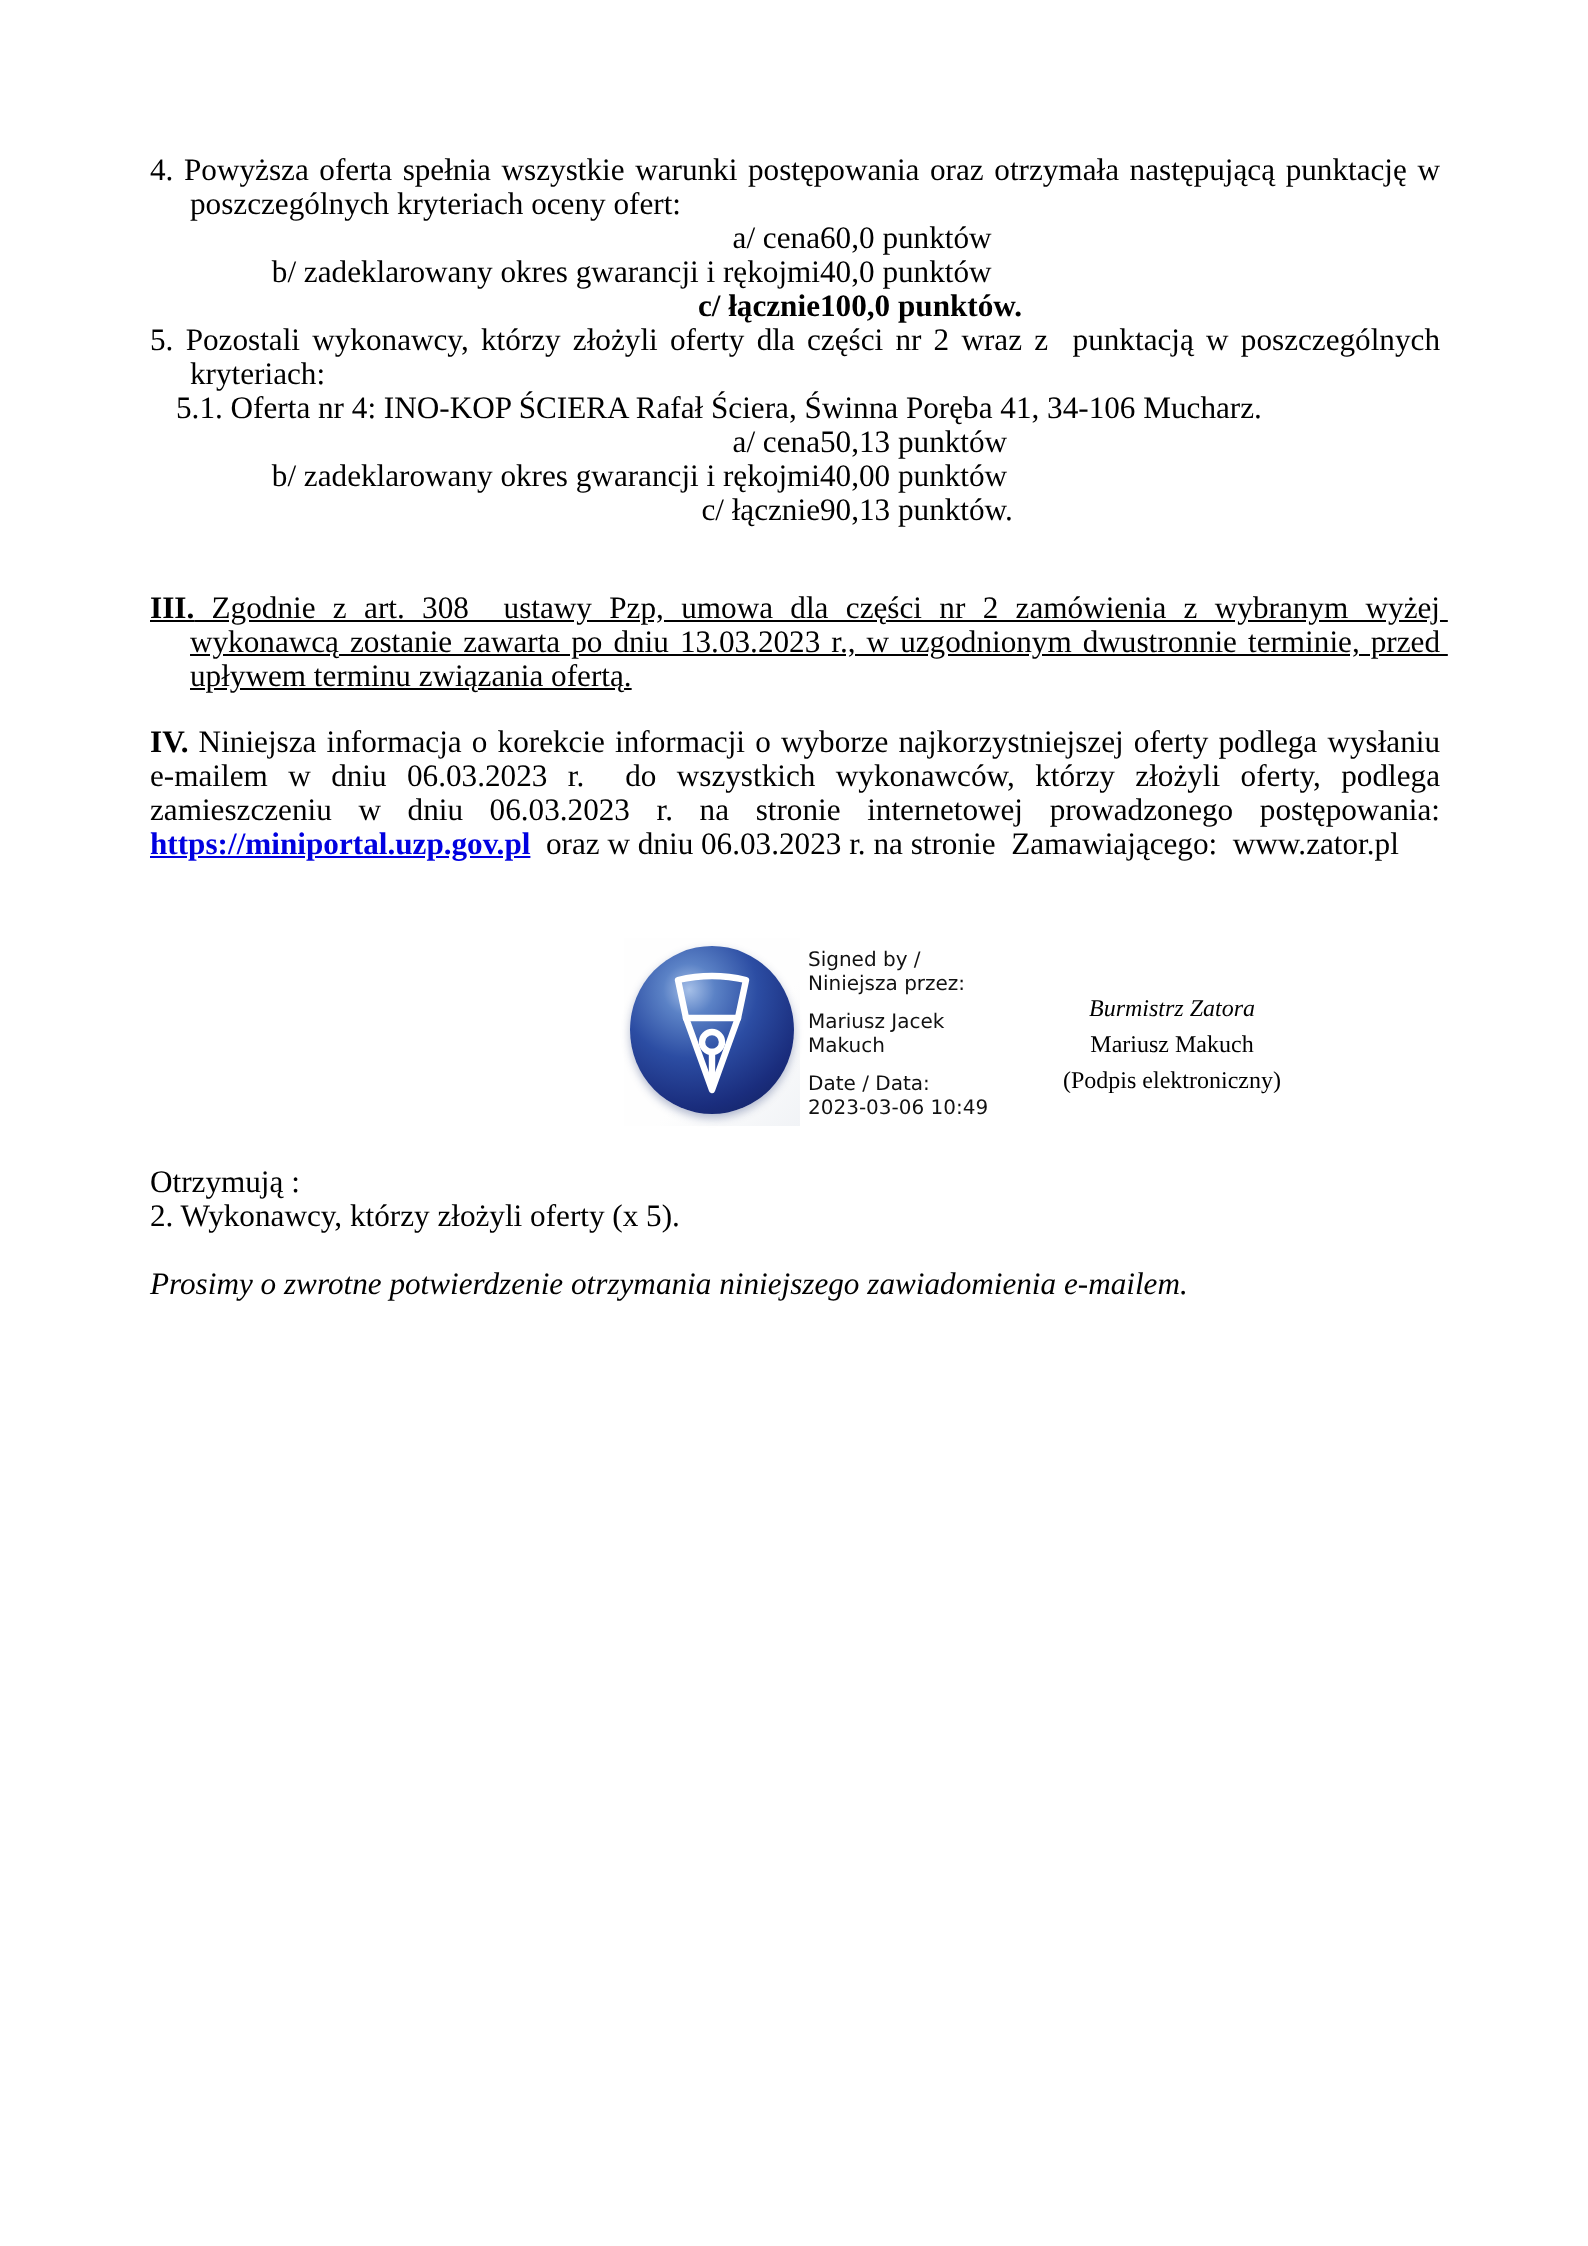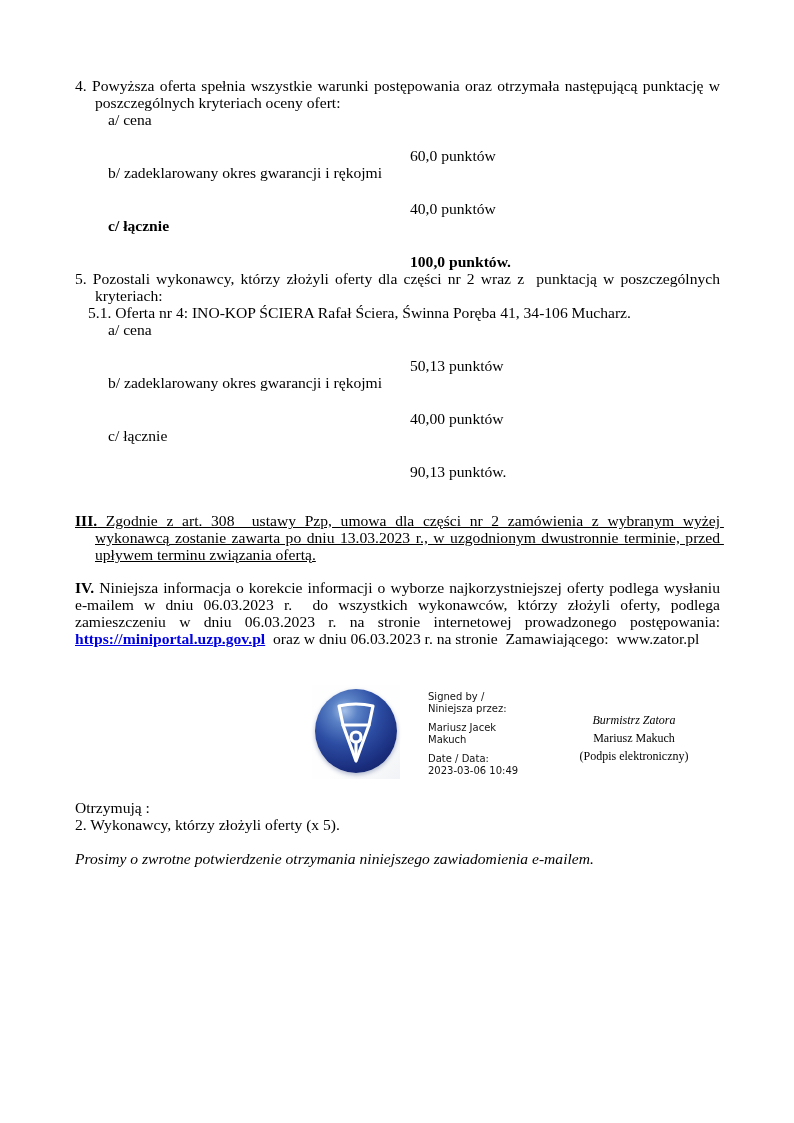--- a/index.html
+++ b/index.html
@@ -19,35 +19,34 @@
   .content {
     position: absolute;
     left: 75px;
     top: 77px;
     width: 645px;
   }
   .just { text-align: justify; white-space: pre-wrap; }
   .hang { text-indent: -20px; padding-left: 20px; }
   .num-bold { font-weight: bold; }
   .crit-row { display: flex; padding-left: 33px; }
-  .crit-label { width: 302px; flex: none; }
-  .crit-value { flex: none; margin-top: 36px; }
+  .crit-label { width: 302px; flex: none; text-align: right; }
+  .crit-value { flex: none; }
   .crit-bold { font-weight: bold; }
   .sub-offer { padding-left: 13px; }
   .sec3 { margin-top: 32px; text-decoration: underline; }
   .sec4 { margin-top: 16px; font-family: Liberation Serif, serif; }
   .portal-link { font-weight: bold; text-decoration: underline; }
   
   .sig-block {
     margin-top: 38px;
     margin-left: 237px;
     display: flex;
     align-items: flex-start;
     height: 95px;
-    gap: 24px;
   }
   .sig-stamp-img {
     width: 88px;
     height: 94px;
     flex: none;
     position: relative;
     background: linear-gradient(135deg, #fefefe 60%, #f1f3f6 100%);
     margin-right: 4px;
   }
   .sig-sphere {

